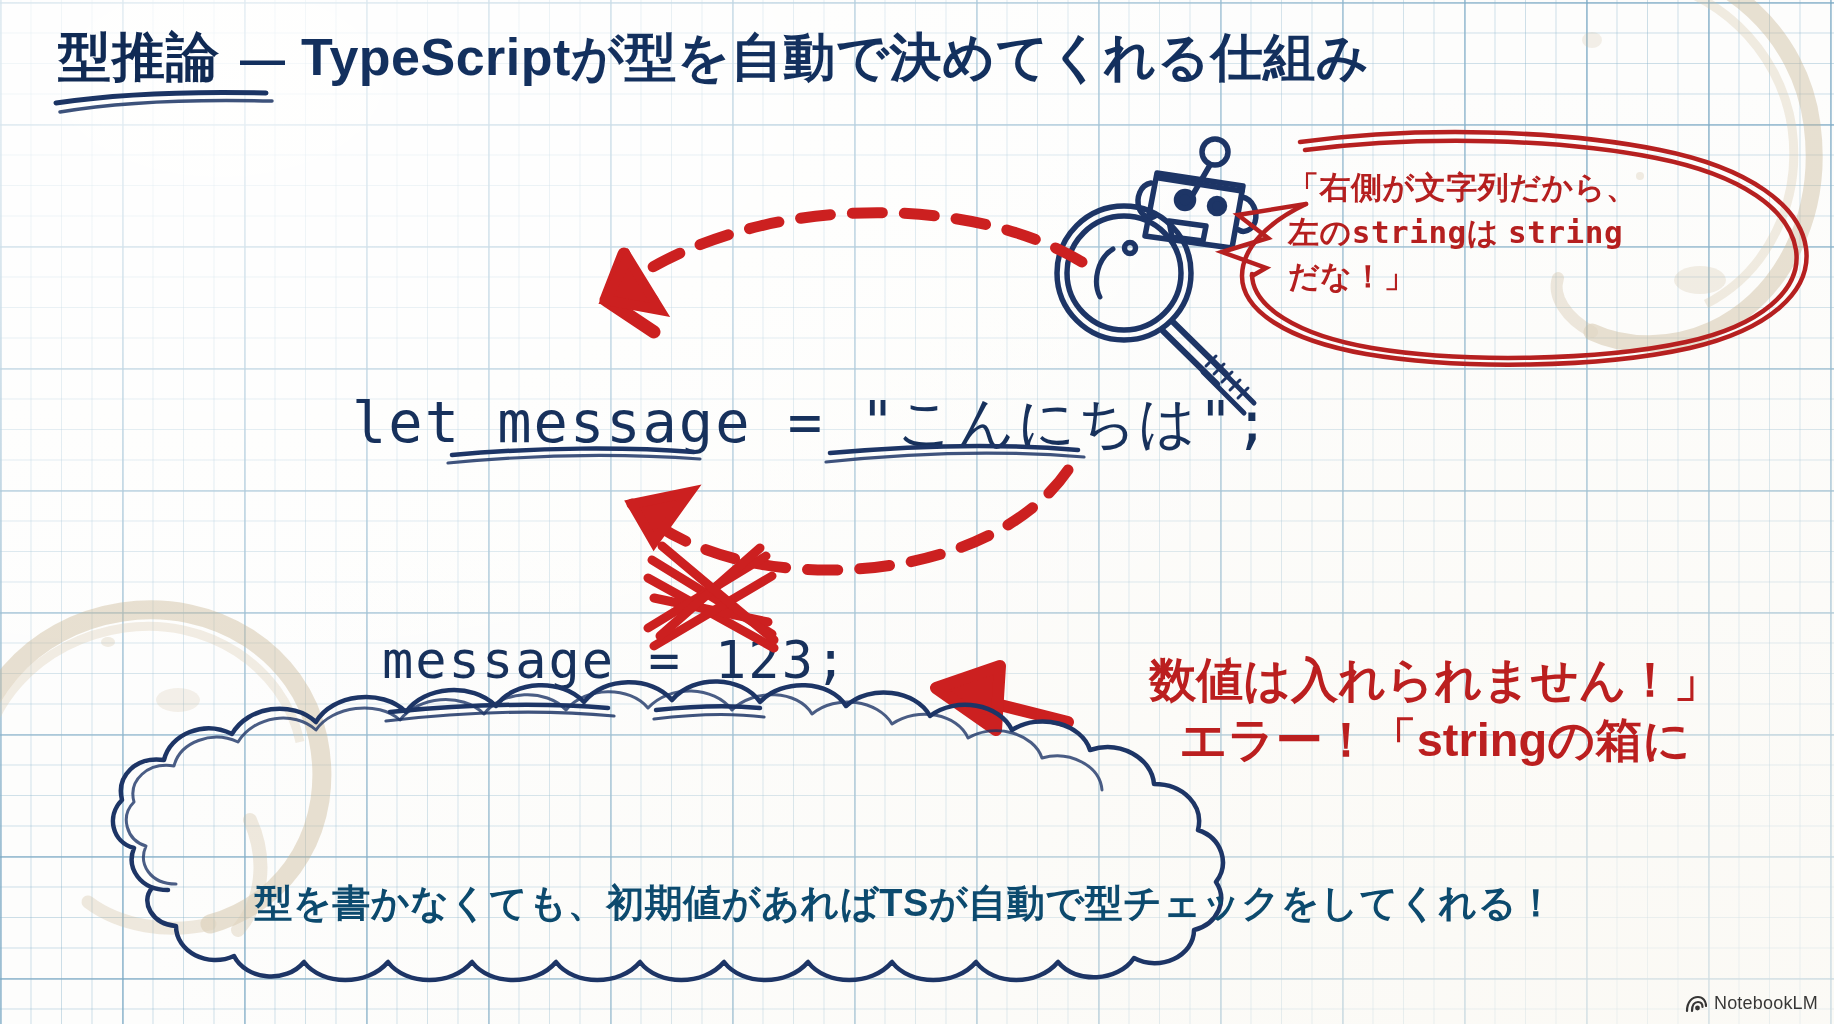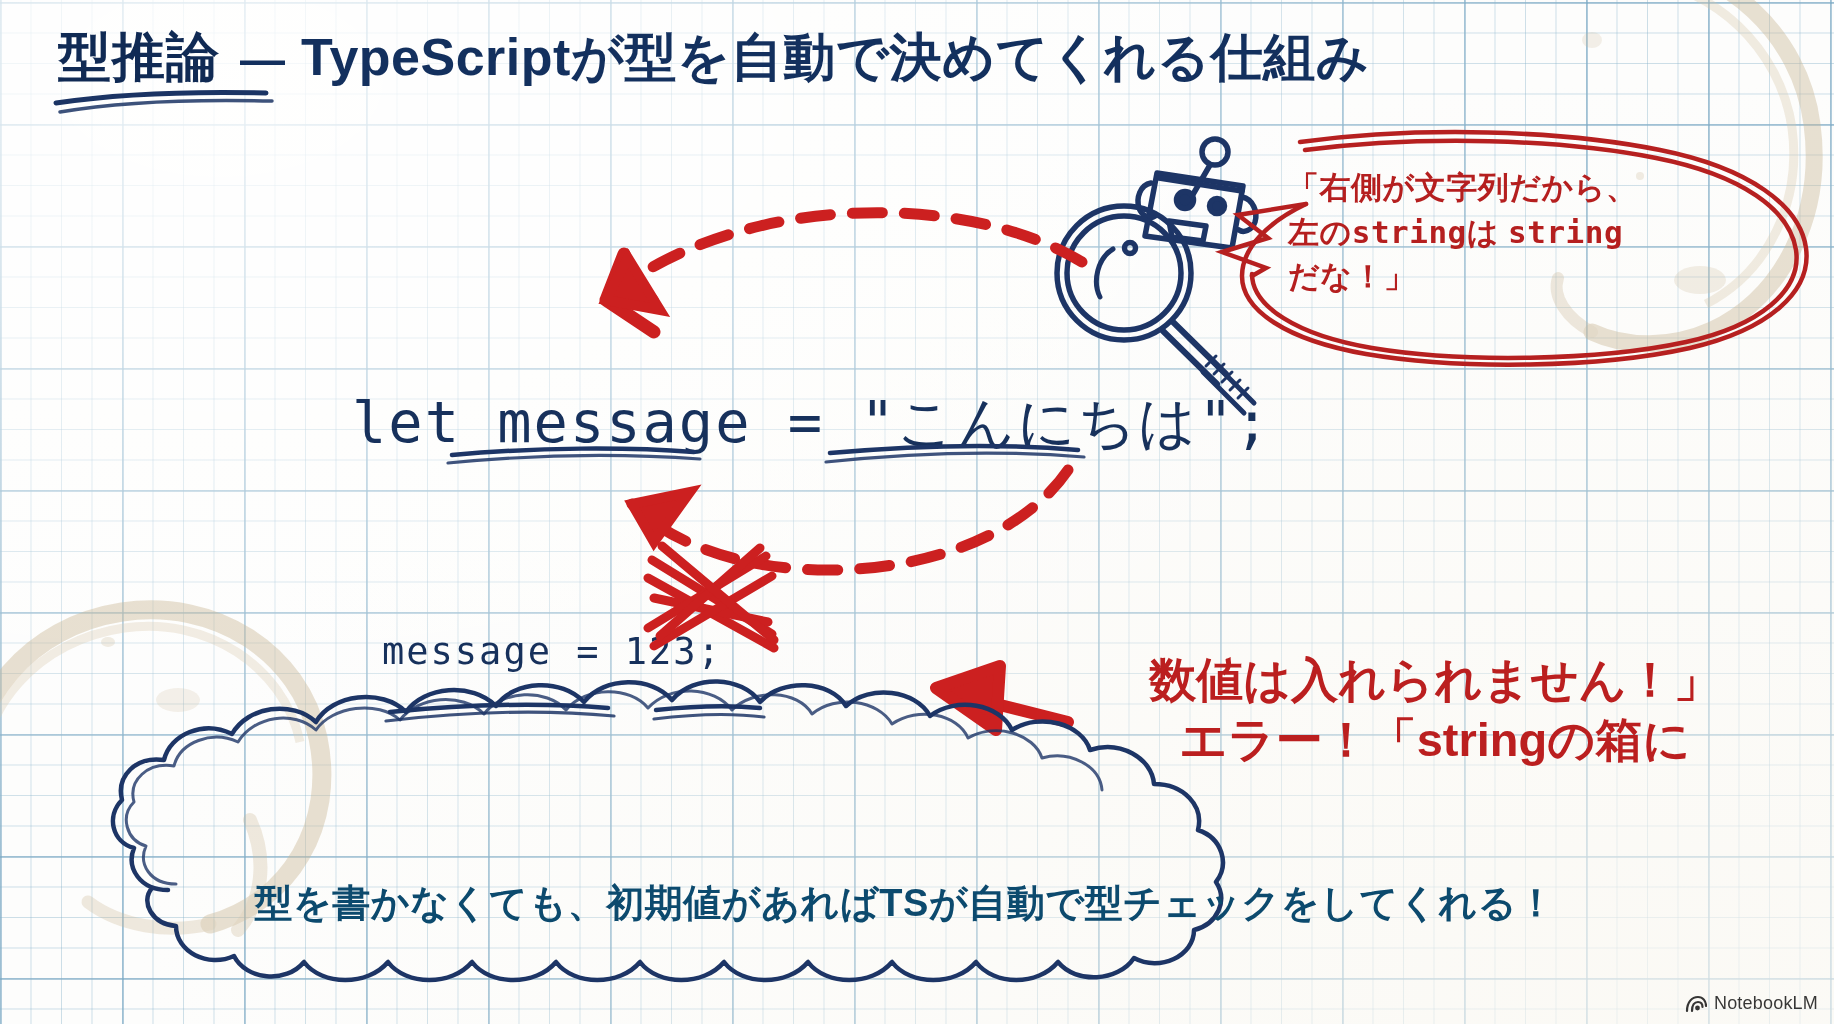--- a/index.html
+++ b/index.html
@@ -90,21 +90,21 @@
   }
   #code-line-1 {
     left: 352px;
     top: 385px;
     font-size: 57px;
     letter-spacing: 2px;
   }
   #code-line-2 {
     left: 382px;
     top: 630px;
-    font-size: 37px;
+    font-size: 52px;
     letter-spacing: 2px;
   }
 
   
   .speech-text {
     position: absolute;
     left: 1288px;
     top: 166px;
     width: 410px;
     color: #b51f1f;

